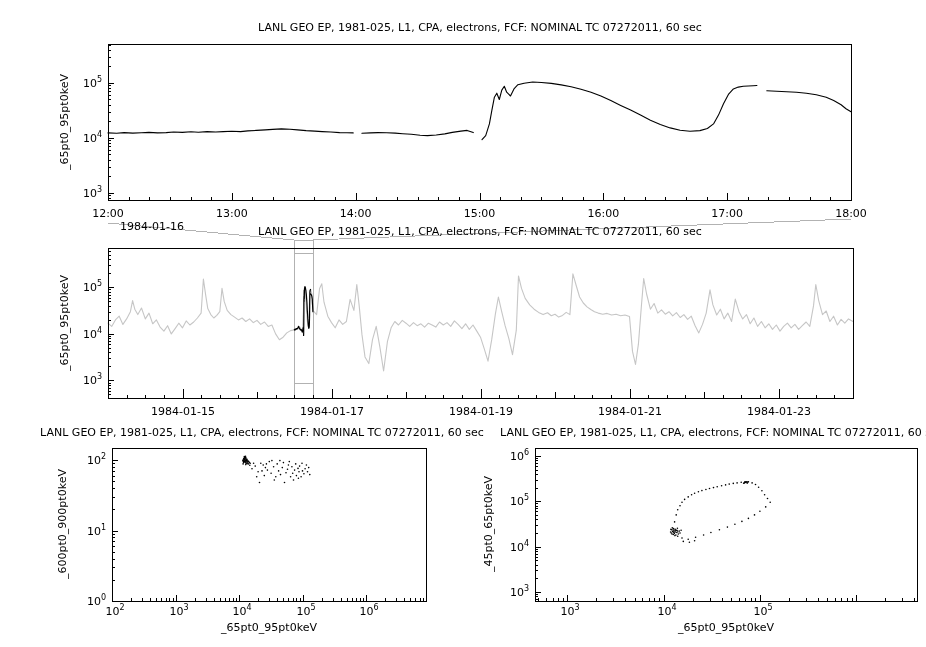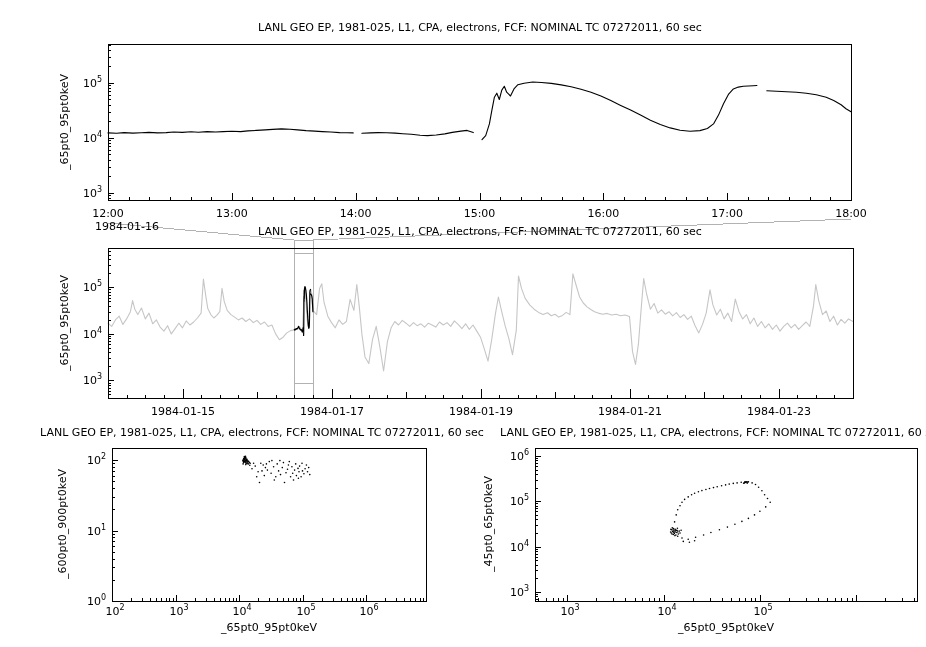--- a/index.html
+++ b/index.html
@@ -6,21 +6,21 @@
   .screen{position:relative;width:926px;height:647px;background:#ffffff;overflow:hidden;
           font-family:"DejaVu Sans","Liberation Sans",sans-serif;color:#000;}
   svg{position:absolute;left:0;top:0;}
   .lbl{position:absolute;font-size:11px;white-space:nowrap;line-height:12px;}
   .ctr{transform:translateX(-50%);}
   .vlab{transform:translate(-50%,-50%) rotate(-90deg);}
   #t1{left:480px;top:22px;}
   #t2{left:480px;top:226px;}
   #t3{left:262px;top:427px;}
   #t4{left:722px;top:427px;}
-  #date1{left:95px;top:221px;}
+  #date1{left:120px;top:221px;}
   #yl1{left:65px;top:122px;}
   #yl2{left:65px;top:323px;}
   #yl3{left:63px;top:524px;}
   #yl4{left:489px;top:524px;}
   #xl3{left:269px;top:622px;}
   #xl4{left:726px;top:622px;}
 </style>
 </head>
 <body>
 

